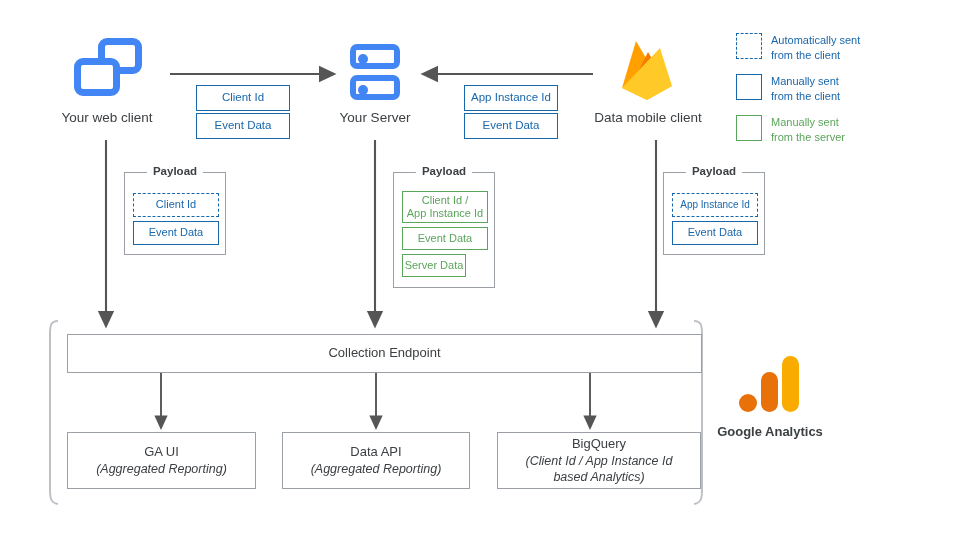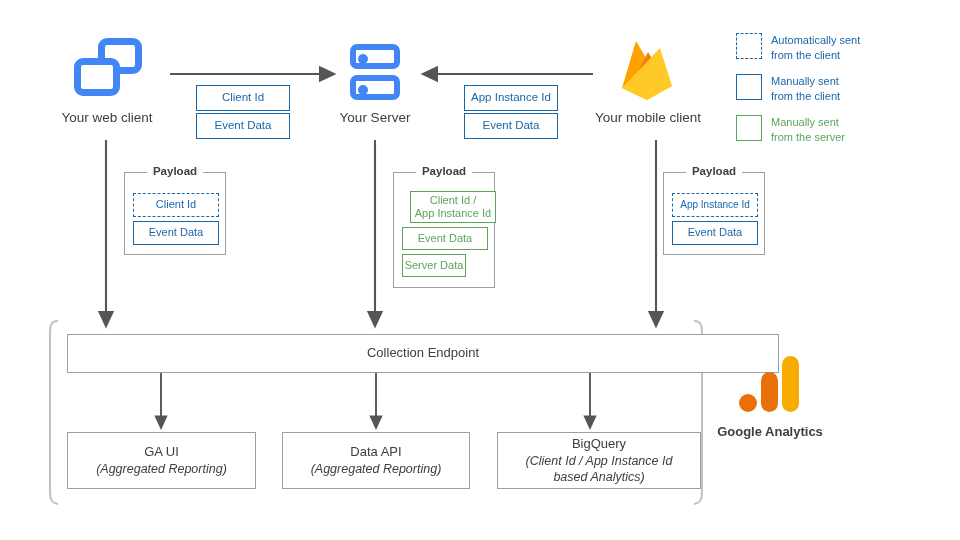--- a/index.html
+++ b/index.html
@@ -100,37 +100,37 @@
   <div class="abs node-caption" style="left:295px;top:110px;width:160px;">Your Server</div>
 
   <div class="abs" style="left:616px;top:36px;width:62px;height:66px;">
     <svg viewBox="0 0 62 66" width="62" height="66">
       <path d="M6 52 L20 5 L30 22 L18 44 Z" fill="#ffa000"></path>
       <path d="M18 44 L32 16 L41 31 L30 52 Z" fill="#f57c00"></path>
       <path d="M6 52 L44 12 L56 50 L31 64 Z" fill="#ffca28"></path>
       <path d="M6 52 L31 64 L56 50 L31 38 Z" fill="#ffca28"></path>
     </svg>
   </div>
-  <div class="abs node-caption" style="left:570px;top:110px;width:156px;">Your mobile client</div>
+  <div class="abs node-caption" style="left:570px;top:110px;width:156px;">Data mobile client</div>
 
   <div class="abs fbox" style="left:196px;top:85px;width:94px;height:26px;">Client Id</div>
   <div class="abs fbox" style="left:196px;top:113px;width:94px;height:26px;">Event Data</div>
 
   <div class="abs fbox" style="left:464px;top:85px;width:94px;height:26px;">App Instance Id</div>
   <div class="abs fbox" style="left:464px;top:113px;width:94px;height:26px;">Event Data</div>
 
   <div class="abs payload" style="left:124px;top:172px;width:102px;height:83px;">
     <div class="payload-title">Payload</div>
     <div class="chip auto-client" style="left:8px;top:20px;width:86px;height:24px;">Client Id</div>
     <div class="chip man-client" style="left:8px;top:48px;width:86px;height:24px;">Event Data</div>
   </div>
 
   <div class="abs payload" style="left:393px;top:172px;width:102px;height:116px;">
     <div class="payload-title">Payload</div>
-    <div class="chip man-server" style="left:8px;top:18px;width:86px;height:32px;white-space:pre-line;margin-left:8px;">Client Id /
+    <div class="chip man-server" style="left:8px;top:18px;width:86px;height:32px;white-space:pre-line;">Client Id /
 App Instance Id</div>
     <div class="chip man-server" style="left:8px;top:54px;width:86px;height:23px;">Event Data</div>
     <div class="chip man-server" style="left:8px;top:81px;width:64px;height:23px;">Server Data</div>
   </div>
 
   <div class="abs payload" style="left:663px;top:172px;width:102px;height:83px;">
     <div class="payload-title">Payload</div>
     <div class="chip auto-client" style="left:8px;top:20px;width:86px;height:24px;font-size:10px;">App Instance Id</div>
     <div class="chip man-client" style="left:8px;top:48px;width:86px;height:24px;">Event Data</div>
   </div>
@@ -152,21 +152,21 @@
   </div>
 
   <div class="legend-row" style="left:736px;top:115px;">
     <div class="legend-swatch sw-manserver"></div>
     <div class="legend-text green">
       <div>Manually sent</div>
       <div>from the server</div>
     </div>
   </div>
 
-  <div class="abs gbox" style="left:67px;top:334px;width:712px;height:39px;">
+  <div class="abs gbox" style="left:67px;top:334px;width:635px;height:39px;">
     <span>Collection Endpoint</span>
   </div>
 
   <div class="abs gbox" style="left:67px;top:432px;width:189px;height:57px;">
     <span>GA UI</span>
     <span class="sub">(Aggregated Reporting)</span>
   </div>
 
   <div class="abs gbox" style="left:282px;top:432px;width:188px;height:57px;">
     <span>Data API</span>

